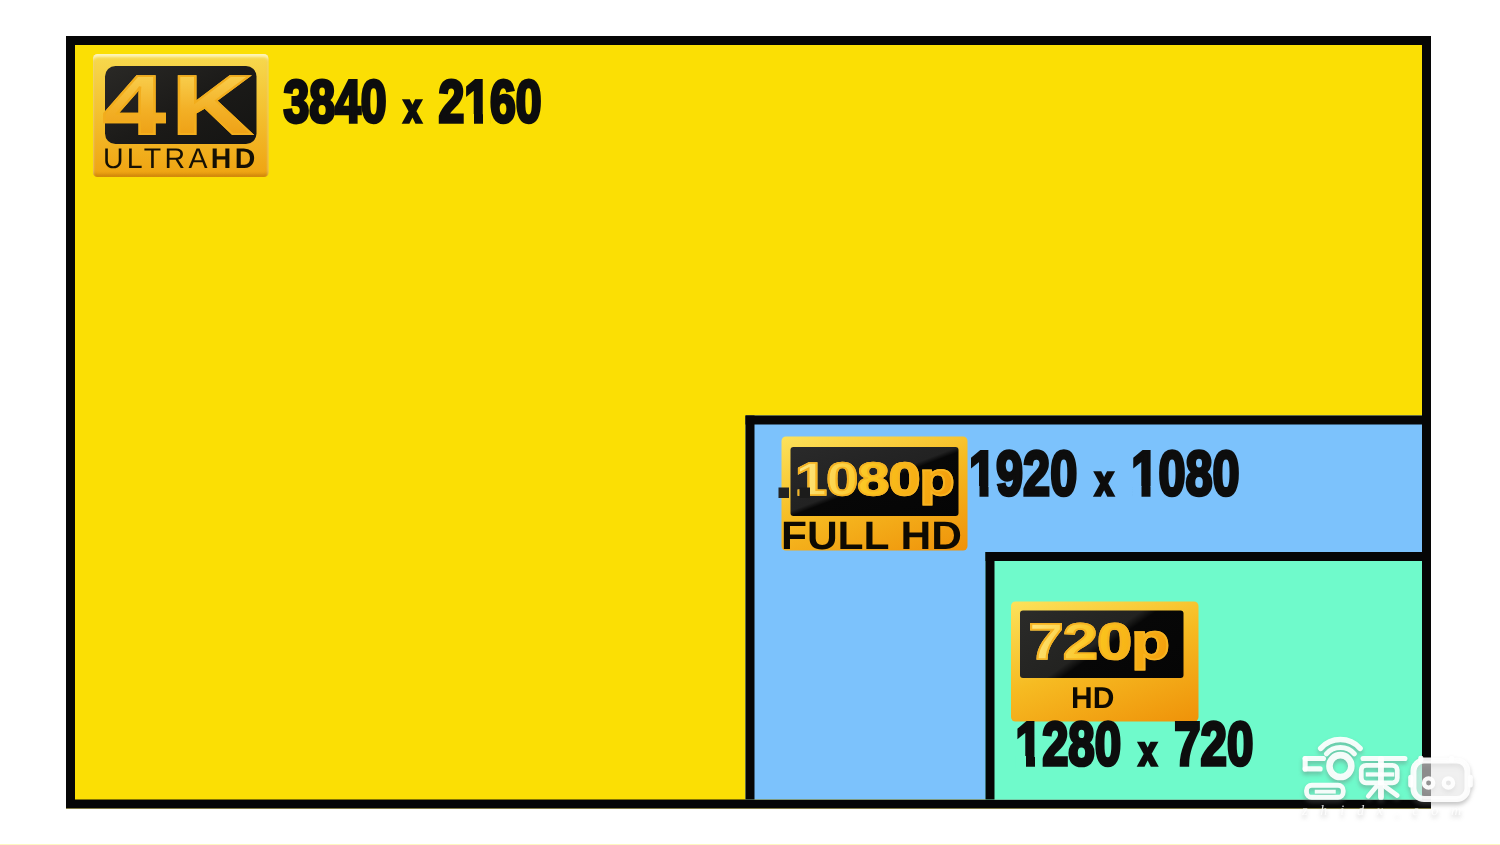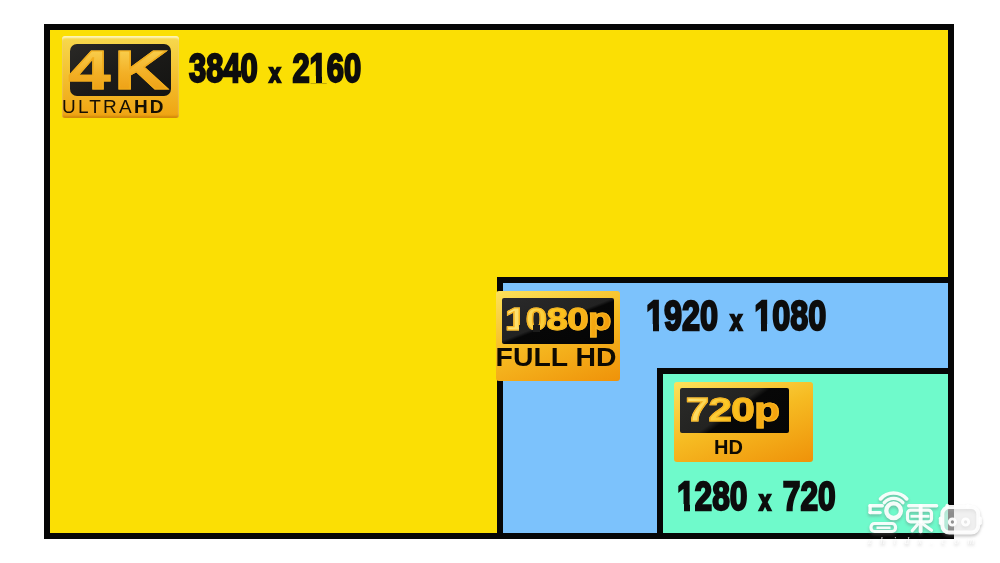--- a/index.html
+++ b/index.html
@@ -17,37 +17,37 @@
 <div class="abs" style="left:497px;top:277px;width:451px;height:256px;border-top:6px solid #060606;border-left:6px solid #060606;background:#7cc2fc;"></div>
 
 <div class="abs" style="left:657px;top:368px;width:291px;height:165px;border-top:6px solid #060606;border-left:6px solid #060606;background:#6ffacb;"></div>
 
 <div class="abs" style="left:62px;top:36px;width:117px;height:82px;border-radius:3px;background:linear-gradient(180deg,#f7d94e 0%,#f4c231 45%,#efa311 100%);box-shadow:inset 0 2px 2px rgba(255,248,200,.9), inset 0 -2px 2px rgba(170,100,0,.4);">
 
   <div class="abs" style="left:8px;top:8px;width:101px;height:52px;border-radius:7px;background:linear-gradient(150deg,#2a2926 0%,#1c1b19 50%,#141412 100%);"></div>
 
   <div class="abs" style="left:8px;top:5px;width:101px;height:58px;text-align:center;font-weight:bold;font-size:56px;line-height:58px;letter-spacing:3px;-webkit-text-stroke:1.2px #f2ad1c;background:linear-gradient(180deg,#f9d252 10%,#f3b026 55%,#ec9c10 95%);-webkit-background-clip:text;background-clip:text;color:transparent;transform:scaleX(1.34);transform-origin:50% 50%;">4K</div>
 
-  <div class="abs" style="left:0;top:61px;width:117px;font-size:19px;line-height:20px;color:#151004;letter-spacing:2.2px;">ULTRA<b>HD</b></div>
+  <div class="abs" style="left:0;top:61px;width:117px;text-align:center;font-size:19px;line-height:20px;color:#151004;letter-spacing:2.2px;">ULTRA<b>HD</b></div>
 </div>
 
 <div class="abs res" style="left:189px;top:46px;font-size:40px;transform:scaleX(0.772);">3840 <span class="xx">x</span> 2160</div>
 
-<div class="abs" style="left:496px;top:291px;width:124px;height:90px;border-radius:3px;background:linear-gradient(160deg,#fce25b 0%,#f6bb22 48%,#ef9209 100%);">
+<div class="abs" style="left:521px;top:291px;width:124px;height:76px;border-radius:3px;background:linear-gradient(160deg,#fce25b 0%,#f6bb22 48%,#ef9209 100%);">
 
   <div class="abs" style="left:6px;top:7px;width:112px;height:46px;border-radius:2px;background:linear-gradient(159deg,#2a2a2a 0%,#222222 48%,#070707 52%,#050505 100%);"></div>
 
   <div class="abs" style="left:6px;top:4px;width:112px;height:50px;text-align:center;font-weight:bold;font-size:31px;line-height:50px;letter-spacing:-0.5px;-webkit-text-stroke:1.1px #f6b321;background:linear-gradient(100deg,#fef5b0 0%,#fbc51e 48%,#ef8d05 100%);-webkit-background-clip:text;background-clip:text;color:transparent;transform:scaleX(1.24);transform-origin:50% 50%;">1080p</div>
 
   <div class="abs" style="left:0;top:53px;width:124px;text-align:center;font-weight:bold;font-size:26.5px;line-height:26px;color:#0e0a02;letter-spacing:0;transform:translateX(-2px) scaleX(1.07);transform-origin:50% 50%;">FULL HD</div>
 </div>
 
 <div class="abs res" style="left:646px;top:292px;font-size:42px;transform:scaleX(0.772);">1920 <span class="xx">x</span> 1080</div>
 
-<div class="abs" style="left:674px;top:382px;width:139px;height:80px;border-radius:3px;background:linear-gradient(160deg,#fce25b 0%,#f6bb22 48%,#ef9209 100%);">
+<div class="abs" style="left:674px;top:401px;width:125px;height:80px;border-radius:3px;background:linear-gradient(160deg,#fce25b 0%,#f6bb22 48%,#ef9209 100%);">
 
   <div class="abs" style="left:6px;top:6px;width:109px;height:45px;border-radius:2px;background:linear-gradient(145deg,#2b2b29 0%,#232321 47%,#070707 53%,#050505 100%);"></div>
 
   <div class="abs" style="left:6px;top:2px;width:109px;height:50px;text-align:center;font-weight:bold;font-size:34px;line-height:50px;letter-spacing:-0.5px;-webkit-text-stroke:1.1px #f6b321;background:linear-gradient(100deg,#fef5b0 0%,#fbc51e 48%,#ef8d05 100%);-webkit-background-clip:text;background-clip:text;color:transparent;transform:translateX(-2px) scaleX(1.24);transform-origin:50% 50%;">720p</div>
 
   <div class="abs" style="left:0;top:55px;width:121px;text-align:center;font-weight:bold;font-size:20px;line-height:21px;color:#0e0a02;transform:translateX(-6px);">HD</div>
 </div>
 
 <div class="abs res" style="left:677px;top:473px;font-size:41px;transform:scaleX(0.772);">1280 <span class="xx">x</span> 720</div>
 

